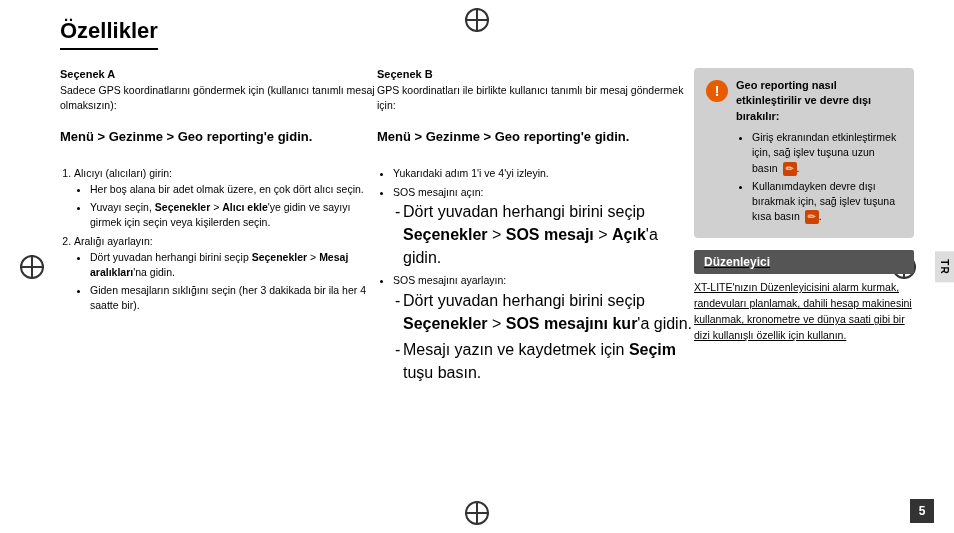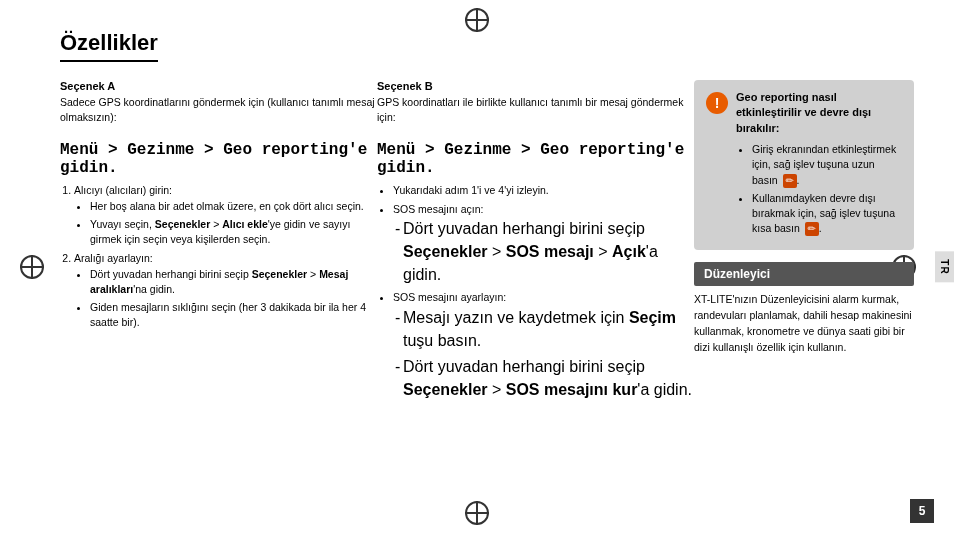--- a/index.html
+++ b/index.html
@@ -11,21 +11,21 @@
       font-size: 11px;
       color: #000000;
       overflow: hidden;
       position: relative;
     }
 
     .page-container {
       width: 954px;
       height: 533px;
       position: relative;
-      padding: 30px 40px 20px 60px;
+      padding: 18px 40px 20px 60px;
     }
 
     
     .page-title {
       font-size: 22px;
       font-weight: bold;
       border-bottom: 2px solid #000;
       padding-bottom: 4px;
       margin-bottom: 18px;
       display: inline-block;
@@ -64,23 +64,22 @@
     .section-body {
       font-size: 10.5px;
       line-height: 1.45;
       margin-bottom: 16px;
     }
 
     .bold { font-weight: bold; }
 
     .menu-path {
       font-weight: bold;
-      font-size: 16px;
-      margin-bottom: 6px;
-      font-family: Liberation Mono, monospace;
+      font-size: 13px;
+      margin-bottom: 22px;
     }
 
     ol {
       padding-left: 14px;
       margin-bottom: 6px;
     }
 
     ol li {
       font-size: 10.5px;
       line-height: 1.45;
@@ -172,20 +171,21 @@
       color: white;
       position: absolute;
       top: 50%;
       left: 50%;
       transform: translate(-50%, -50%);
     }
 
     
     .duz-section {
       margin-top: 4px;
+      text-decoration: underline;
     }
 
     .duz-header {
       background: #555555;
       color: #ffffff;
       font-weight: bold;
       font-size: 12px;
       padding: 5px 10px;
       border-radius: 2px;
       margin-bottom: 6px;
@@ -373,22 +373,22 @@
         <li>Yukarıdaki adım 1'i ve 4'yi izleyin.</li>
         <li>
           SOS mesajını açın:
           <ul class="dash-list">
             <li>Dört yuvadan herhangi birini seçip <span class="bold">Seçenekler</span> &gt; <span class="bold">SOS mesajı</span> &gt; <span class="bold">Açık</span>'a gidin.</li>
           </ul>
         </li>
         <li>
           SOS mesajını ayarlayın:
           <ul class="dash-list">
+            <li>Dört yuvadan herhangi birini seçip <span class="bold">Seçenekler</span> &gt; <span class="bold">SOS mesajını kur</span>'a gidin.</li>
             <li>Mesajı yazın ve kaydetmek için <span class="bold">Seçim</span> tuşu basın.</li>
-            <li>Dört yuvadan herhangi birini seçip <span class="bold">Seçenekler</span> &gt; <span class="bold">SOS mesajını kur</span>'a gidin.</li>
           </ul>
         </li>
       </ul>
     </div>
 
     <div class="col-right">
 
       <div class="warning-box">
         <div class="warning-icon">!</div>
         <div class="warning-content">

